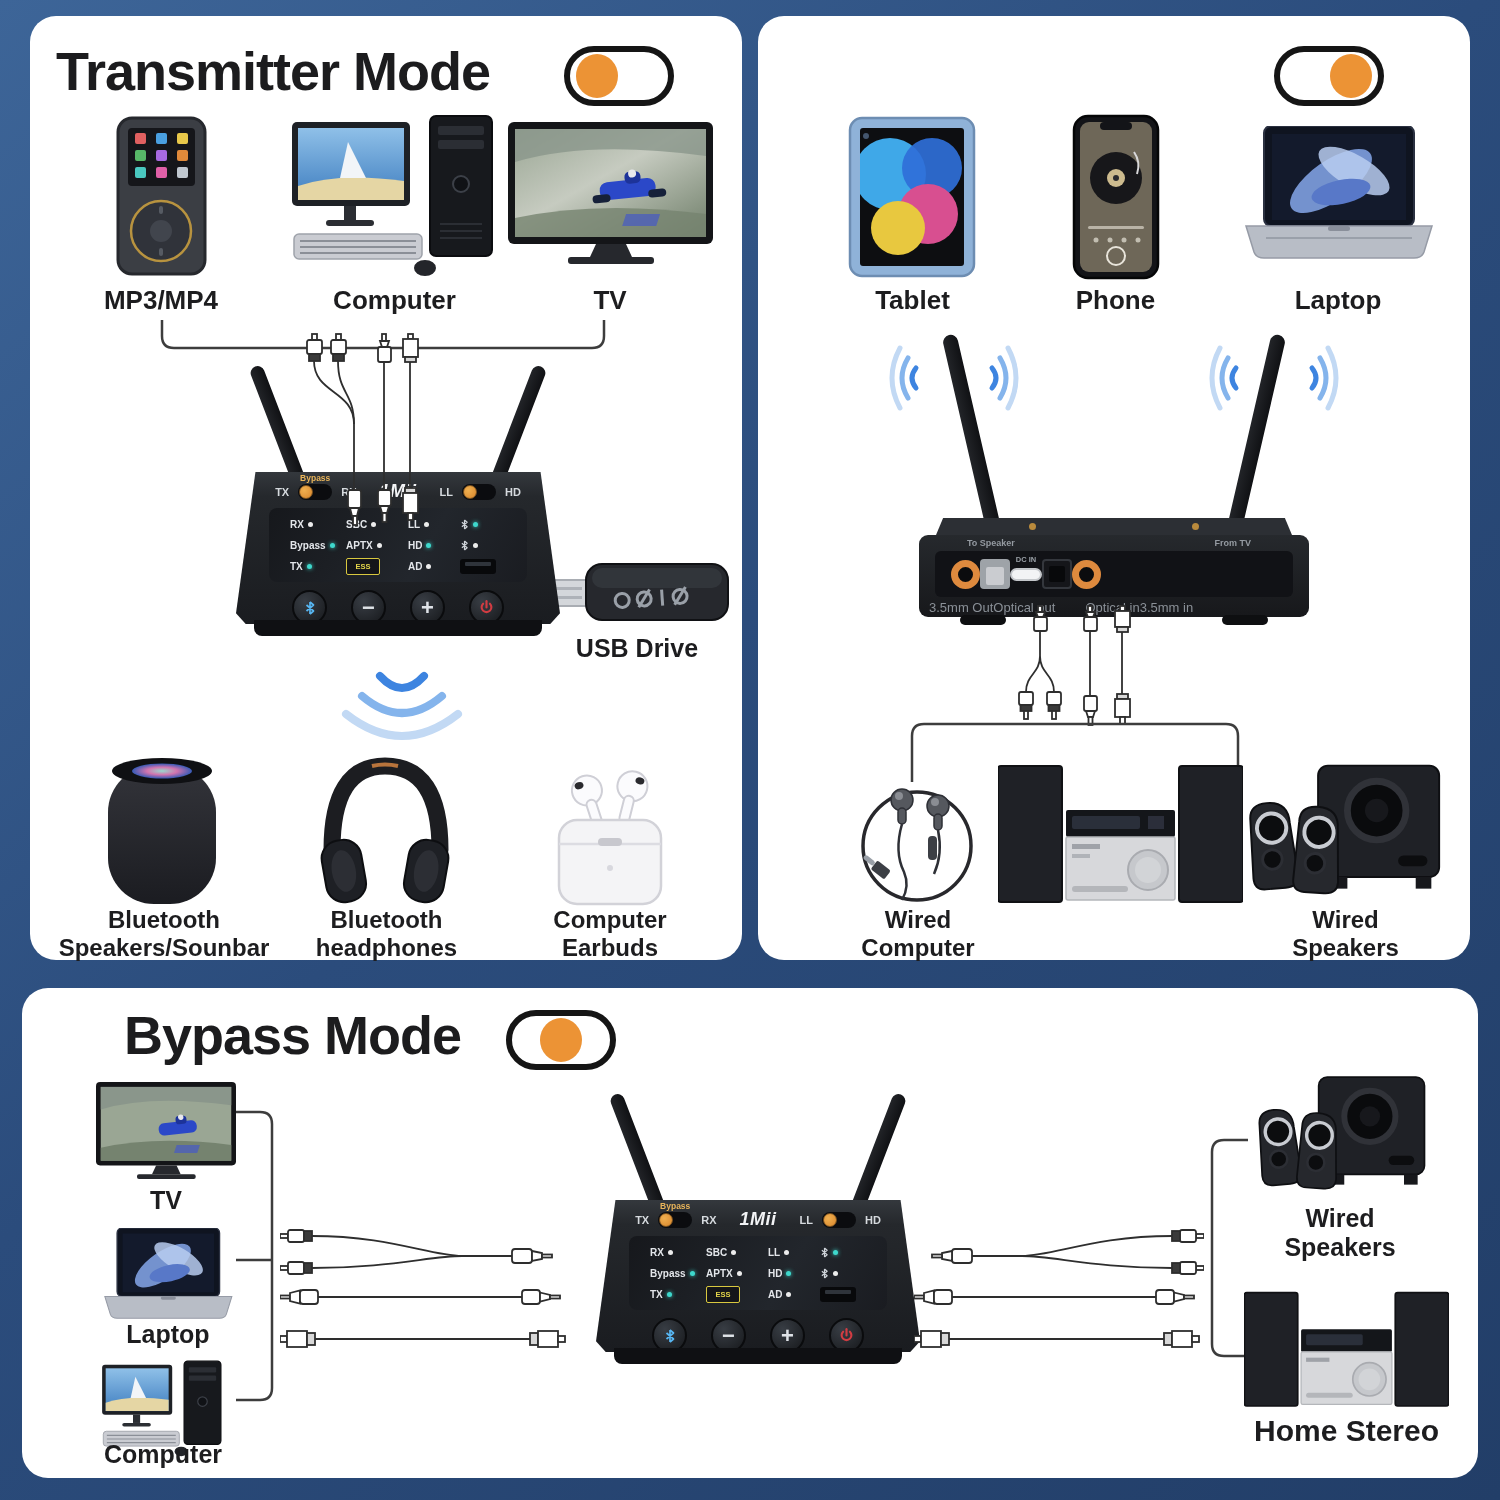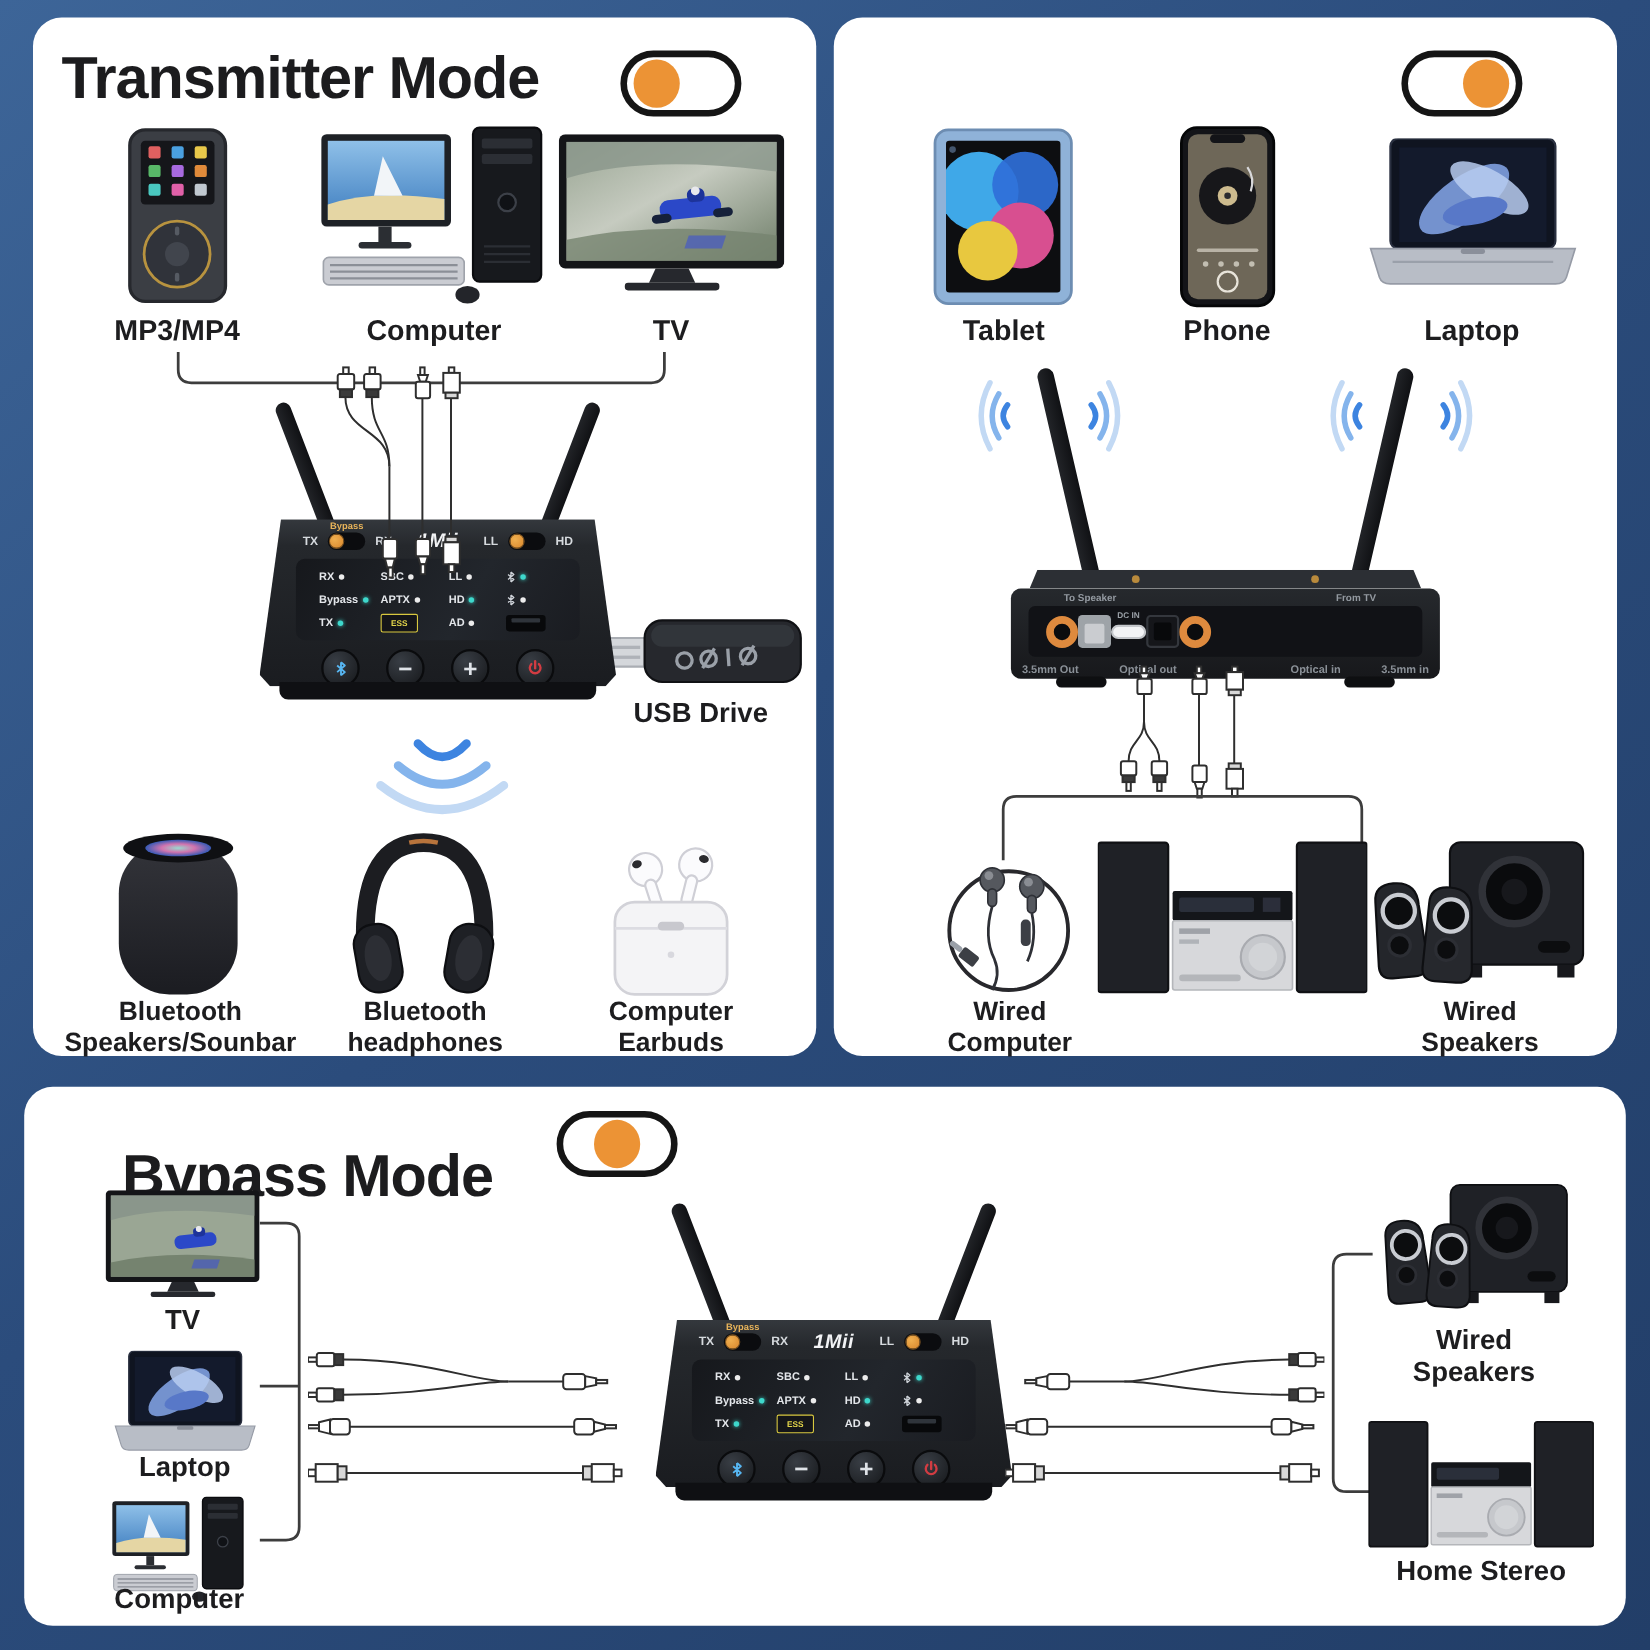--- a/index.html
+++ b/index.html
@@ -63,22 +63,22 @@
   .rx-ports{position:absolute;top:16px;left:16px;right:16px;height:46px;background:#111216;border-radius:6px;
     display:flex;align-items:center;padding:0 16px;box-sizing:border-box;}
   .jack{width:15px;height:15px;border-radius:50%;background:#0b0c0e;border:7px solid #de8a3e;}
   .opt{width:30px;height:30px;border-radius:4px;position:relative;}
   .optg{background:#9ea3a8;}.optg::after{content:"";position:absolute;left:6px;top:8px;width:18px;height:18px;background:#caccd0;border-radius:2px;}
   .optd{background:#15161a;border:2px solid #34373d;box-sizing:border-box;}
   .optd::after{content:"";position:absolute;left:5px;top:5px;width:16px;height:16px;background:#08090b;border-radius:2px;}
   .usbc-wrap{position:relative;display:flex;flex-direction:column;align-items:center;}
   .usbc-lab{position:absolute;top:-13px;font-size:7.5px;color:#9aa0a7;font-weight:bold;white-space:nowrap;}
   .usbc{width:32px;height:13px;border-radius:7px;background:#f2f3f5;border:2px solid #c4c7cb;box-sizing:border-box;}
-  .rx-portlabs{position:absolute;left:10px;right:10px;bottom:2px;display:flex;justify-content:space-between;
-    font-size:10px;color:#8a9097;font-weight:bold;}
+  .rx-portlabs{position:absolute;left:10px;right:10px;bottom:2px;display:flex;
+    font-size:13px;color:#8a9097;font-weight:normal;}
   .rx-portlabs .spacer{width:30px;}
   .rfoot{position:absolute;top:293px;width:46px;height:10px;border-radius:5px;background:#0e0f11;}
   .rfoot.f1{left:86px}.rfoot.f2{right:86px}
   .wf{position:absolute;}
 </style>
 </head>
 <body>
 
 <div class="stage">
 
@@ -579,21 +579,21 @@
       <span>Wired</span>
         <span>Computer</span>
     </div>
     <div class="dev-label" style="left:495px;top:890px;width:185px;font-size:24px;">
       <span>Wired</span>
         <span>Speakers</span>
     </div>
   </div>
 
   <div class="panel" style="left:22px;top:988px;width:1456px;height:490px;">
-    <div class="title" style="left:89px;top:16px;margin-top:34px;">Bypass Mode</div>
+    <div class="title" style="left:102px;top:16px;">Bypass Mode</div>
     <div class="toggle" style="left:484px;top:22px;">
       <i class="knob center"></i>
     </div>
 
     <svg class="lineart" style="left:74px;top:94px;" width="140" height="104" viewBox="0 0 205 152">
       <rect x="0" y="0" width="205" height="122" rx="6" fill="#141518"></rect>
       <rect x="7" y="7" width="191" height="108" fill="#9aa694"></rect>
       <path d="M7 40 Q80 18 198 34 L198 7 L7 7 Z" fill="#8a968b"></path>
       <path d="M7 96 Q90 78 198 92 L198 115 L7 115 Z" fill="#75836f"></path>
       <g transform="rotate(-6 120 70)">
@@ -853,19 +853,19 @@
       <rect x="0" y="8" width="64" height="136" rx="3" fill="#1f2126" stroke="#101114" stroke-width="2"></rect>
       <rect x="181" y="8" width="64" height="136" rx="3" fill="#1f2126" stroke="#101114" stroke-width="2"></rect>
       <rect x="68" y="52" width="109" height="27" rx="2" fill="#14161a"></rect>
       <rect x="74" y="58" width="68" height="13" rx="2" fill="#2a2f3a"></rect>
       <rect x="68" y="79" width="109" height="63" rx="2" fill="#d7d8db" stroke="#b4b6ba" stroke-width="1.5"></rect>
       <circle cx="150" cy="112" r="20" fill="#c6c8cc" stroke="#a9abb0" stroke-width="2"></circle>
         <circle cx="150" cy="112" r="13" fill="#d2d4d7"></circle>
       <rect x="74" y="86" width="28" height="5" fill="#9fa2a8"></rect>
         <rect x="74" y="128" width="56" height="6" rx="3" fill="#b4b6ba"></rect>
     </svg>
-    <div class="dev-label" style="left:1222px;top:426px;width:205px;font-size:25px;">
+    <div class="dev-label" style="left:1222px;top:426px;width:205px;font-size:30px;">
       <span>Home Stereo</span>
         <span></span>
     </div>
   </div>
 
 </div>
 
 </body></html>

